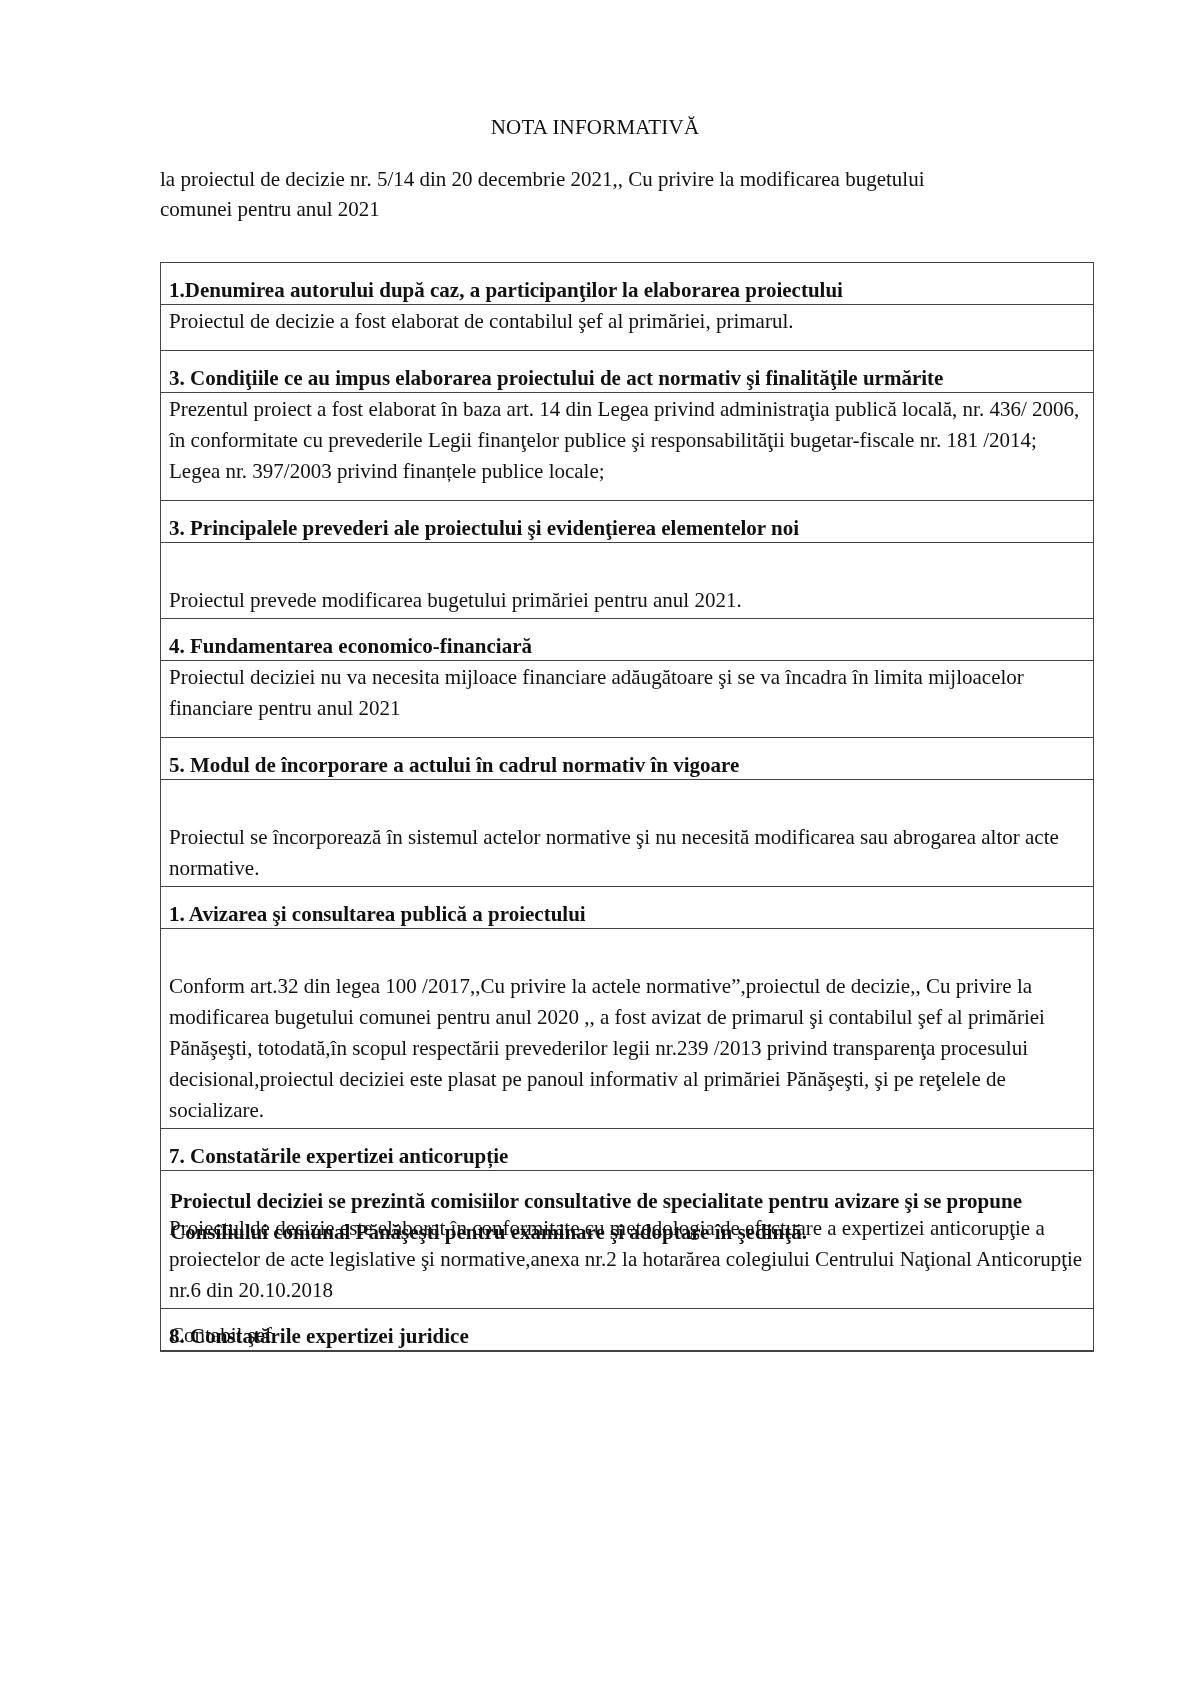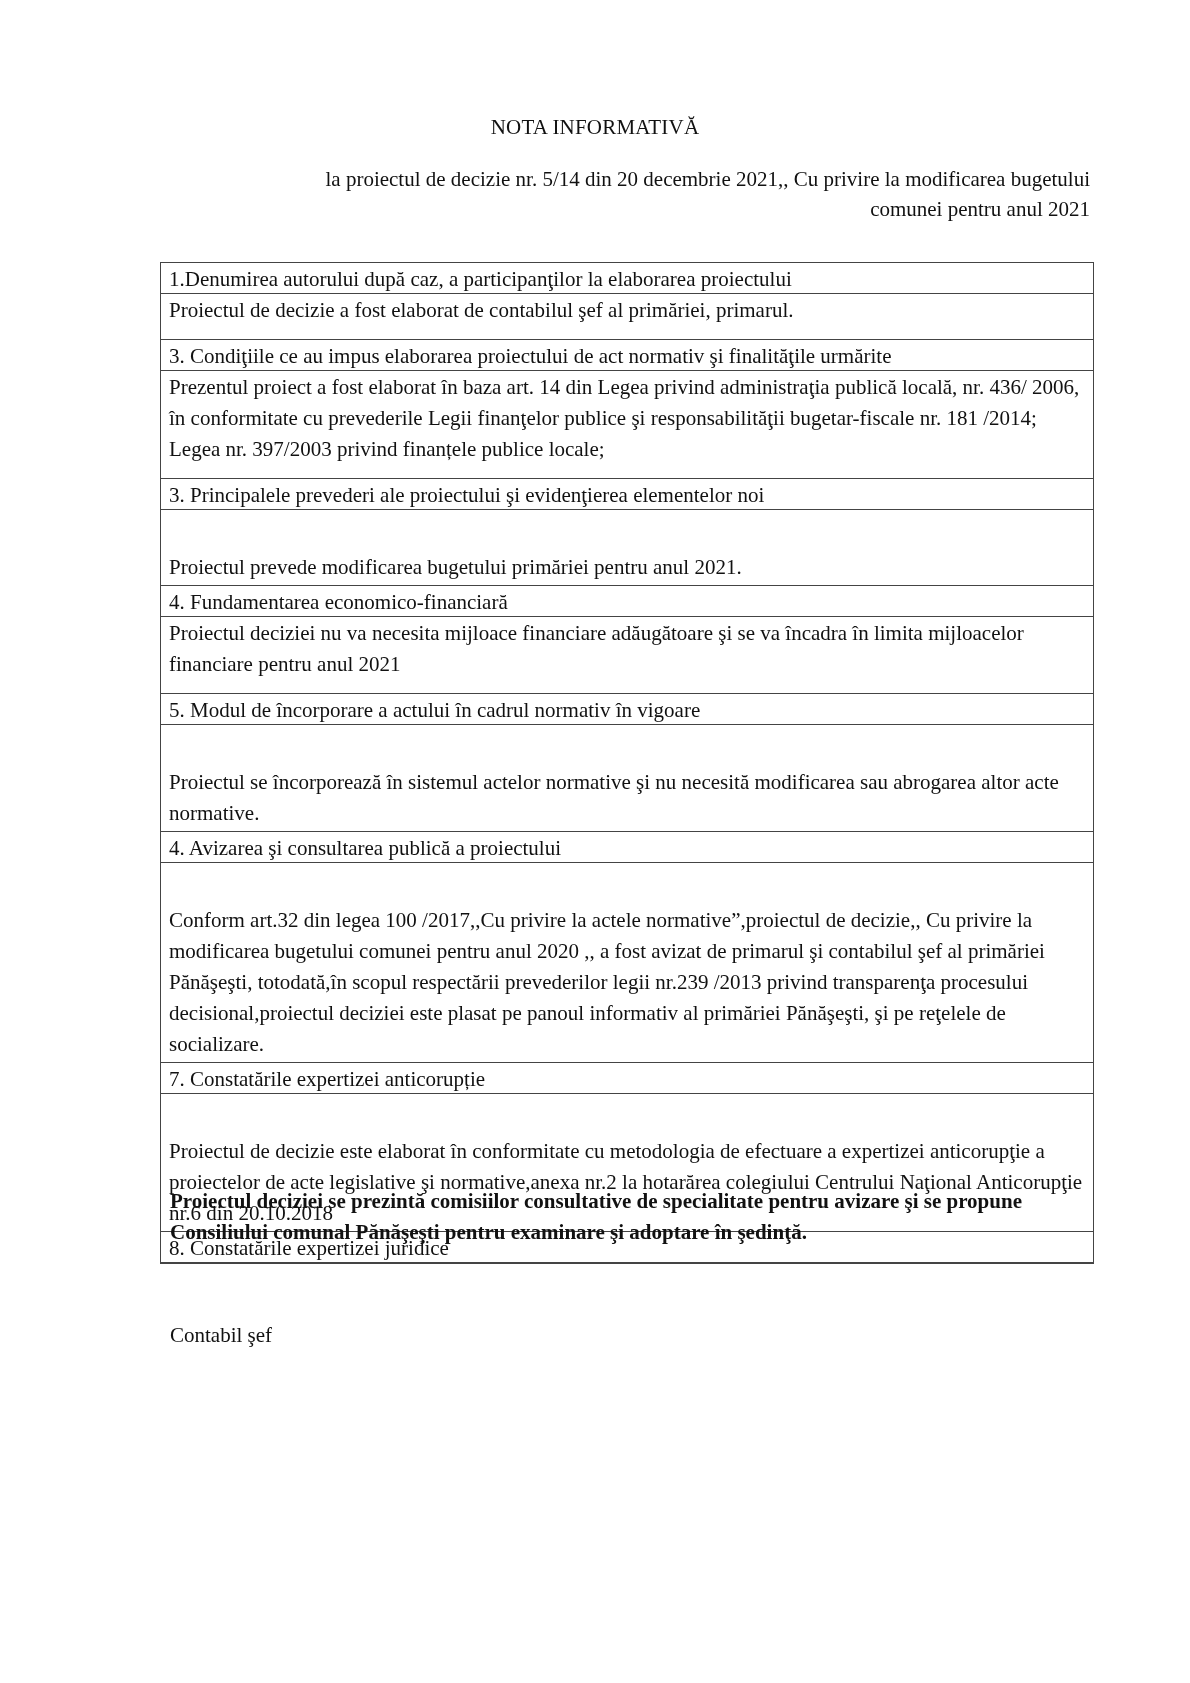--- a/index.html
+++ b/index.html
@@ -30,38 +30,39 @@
       width: 1190px;
       text-align: center;
       font-size: 21px;
       letter-spacing: 0.2px;
     }
     .subtitle {
       position: absolute;
       top: 164px;
       left: 160px;
       width: 930px;
-      text-align: right;
+      text-align: left;
       font-size: 21px;
       line-height: 30px;
     }
     .info-table {
       position: absolute;
       top: 262px;
       left: 160px;
       width: 934px;
       border: 1.5px solid #444;
       box-sizing: border-box;
     }
     .row-head {
-      font-weight: normal;
+      font-weight: bold;
       padding: 2px 8px 0 8px;
       border-bottom: 1.5px solid #444;
       min-height: 28px;
       line-height: 28px;
+      margin-top: 11px;
     }
     .row-body {
       padding: 1px 8px 16px 8px;
       line-height: 31px;
       border-bottom: 1.5px solid #444;
     }
     .row-body:last-child { border-bottom: none; }
     .row-body.tall { padding-bottom: 13px; }
     .row-body.pad-s { padding-bottom: 2px; margin-top: 41px; }
     .closing {
@@ -100,21 +101,21 @@
 
     <div class="row-head">3. Principalele prevederi ale proiectului şi evidenţierea elementelor noi</div>
     <div class="row-body pad-s">Proiectul prevede  modificarea bugetului  primăriei pentru anul 2021.</div>
 
     <div class="row-head">4. Fundamentarea economico-financiară</div>
     <div class="row-body tall"> Proiectul  deciziei   nu   va   necesita  mijloace  financiare   adăugătoare şi se va încadra în limita mijloacelor financiare pentru anul 2021</div>
 
     <div class="row-head">5. Modul de încorporare a actului în cadrul normativ în vigoare</div>
     <div class="row-body pad-s">Proiectul se încorporează în sistemul actelor normative şi nu necesită modificarea sau abrogarea altor acte normative.</div>
 
-    <div class="row-head">4. Avizarea şi consultarea publică a proiectului</div>
+    <div class="row-head">1. Avizarea şi consultarea publică a proiectului</div>
     <div class="row-body pad-s">Conform art.32 din legea 100 /2017,,Cu privire la actele normative”,proiectul de decizie,, Cu privire la modificarea bugetului comunei pentru anul 2020 ,,  a fost avizat de primarul şi contabilul şef al primăriei Pănăşeşti, totodată,în scopul respectării prevederilor legii nr.239 /2013 privind transparenţa procesului decisional,proiectul deciziei este plasat pe panoul informativ  al primăriei Pănăşeşti, şi pe reţelele de socializare.</div>
 
     <div class="row-head">7. Constatările expertizei anticorupție</div>
     <div class="row-body pad-s">Proiectul de decizie este elaborat în conformitate cu metodologia de efectuare a expertizei anticorupţie a proiectelor de acte legislative şi normative,anexa nr.2 la hotarărea colegiului Centrului Naţional Anticorupţie nr.6 din 20.10.2018</div>
 
     <div class="row-head">8. Constatările expertizei juridice</div>
 
   </div>
 
   <div class="closing">Proiectul deciziei se prezintă comisiilor consultative de specialitate pentru avizare şi se propune Consiliului comunal  Pănăşeşti  pentru examinare şi adoptare în şedinţă.</div>

